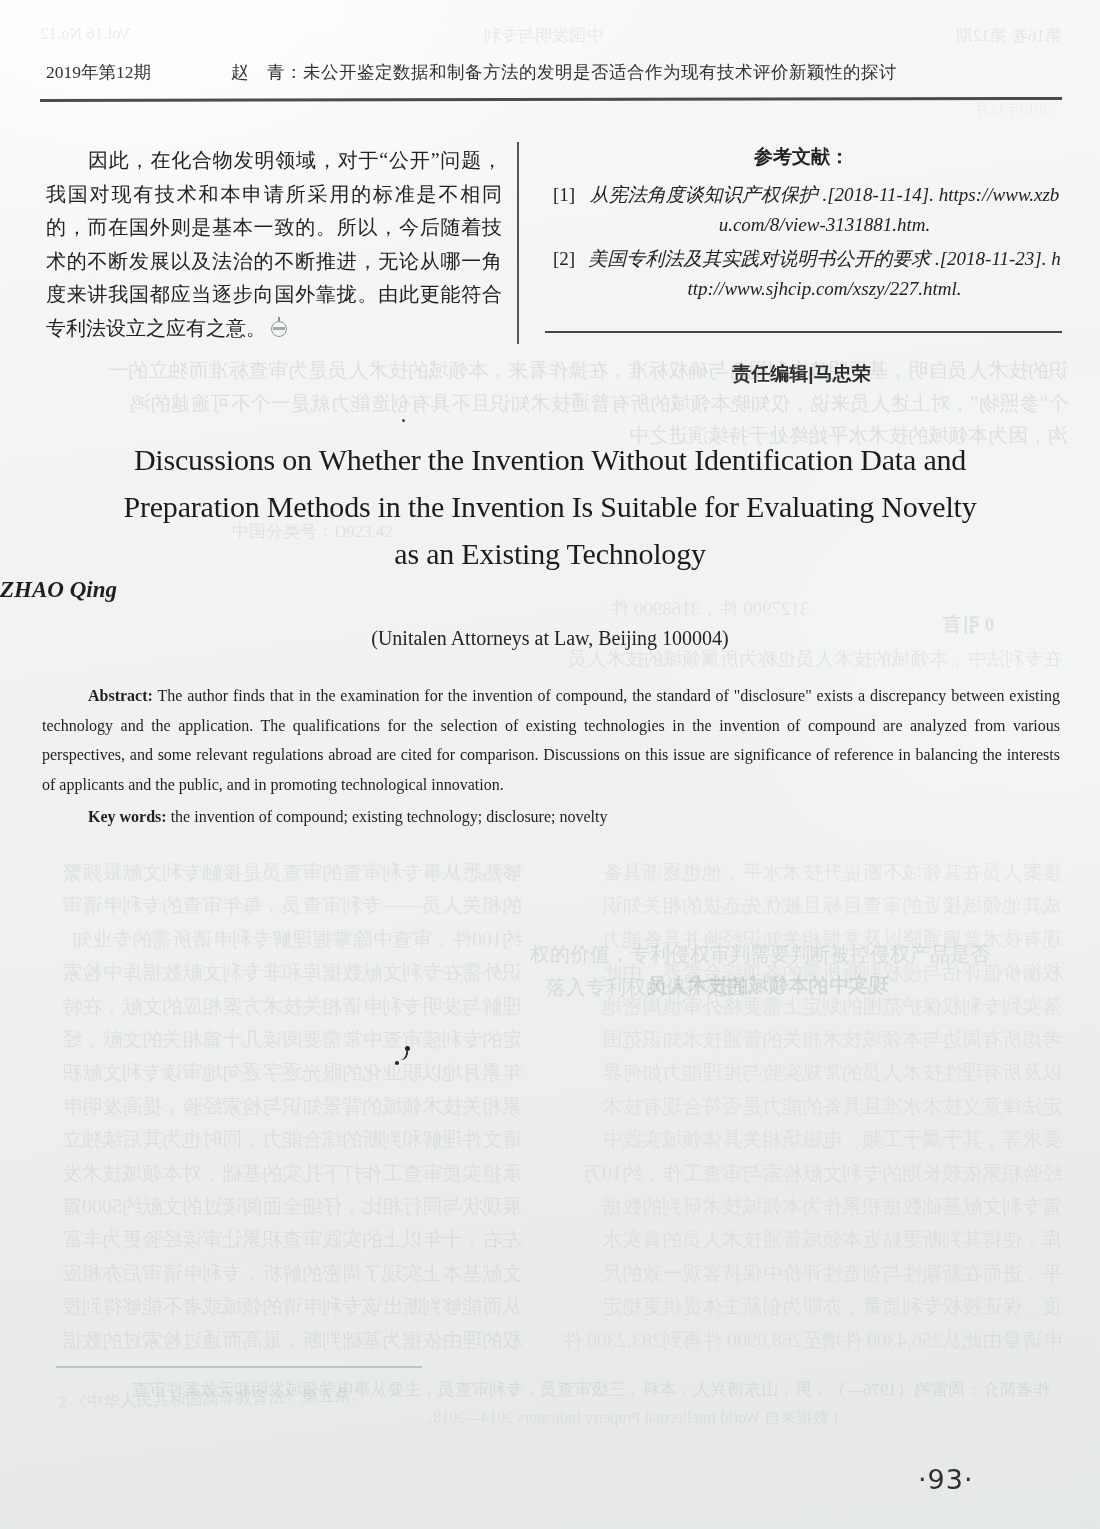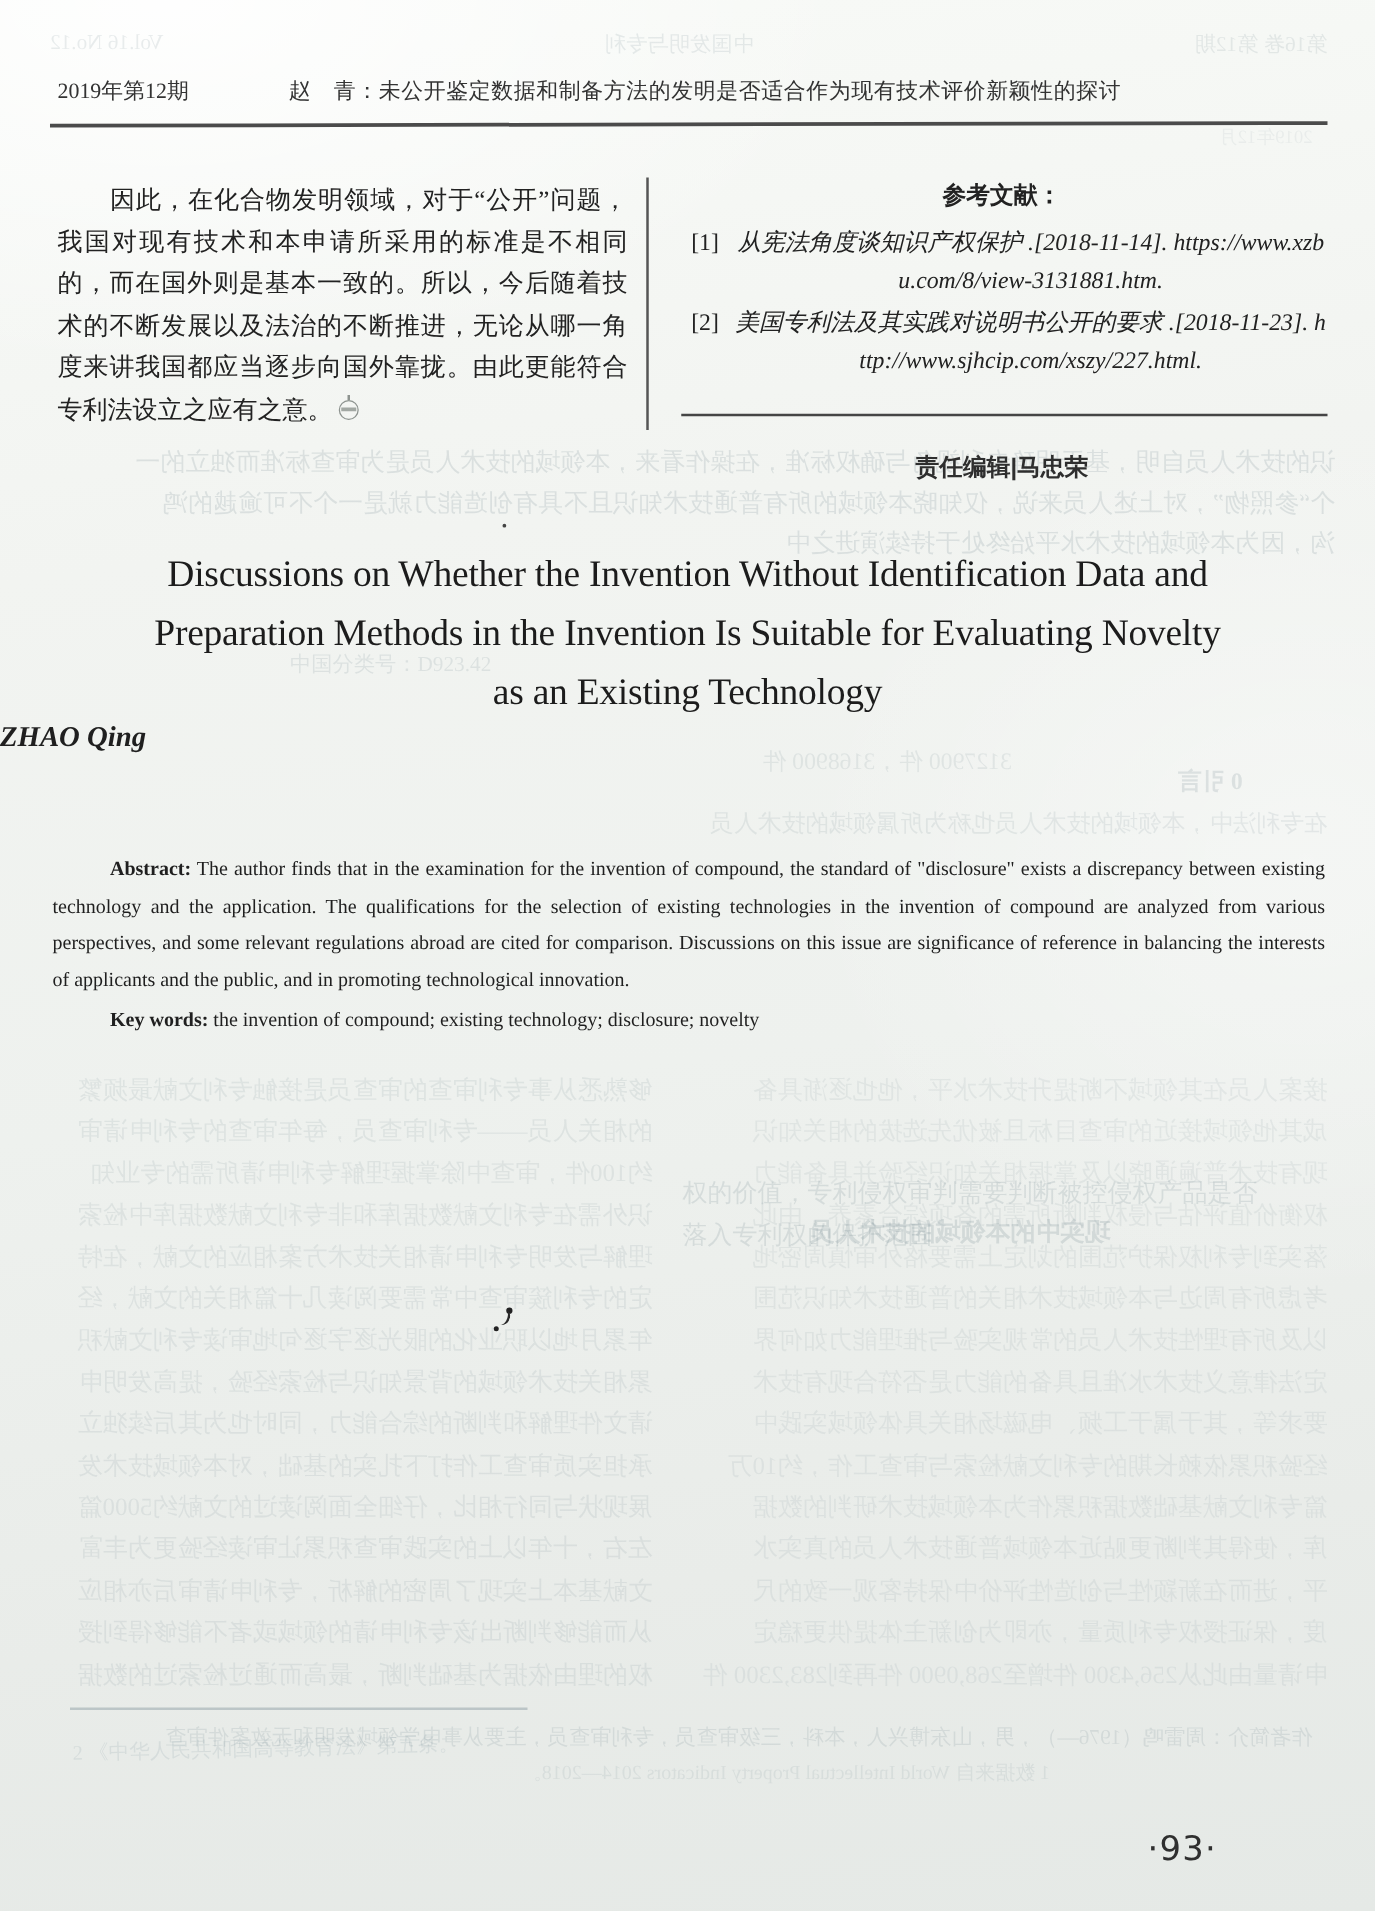--- a/index.html
+++ b/index.html
@@ -17,21 +17,21 @@
   .bt-line{white-space:nowrap;overflow:hidden;}
   .bt-journal{top:24px;left:40px;width:1022px;display:flex;justify-content:space-between;font-size:17px;opacity:.12;}
   .bt-date{top:100px;left:840px;width:210px;font-size:15px;opacity:.07;}
   .bt-mid{top:354px;left:34px;width:1034px;font-size:20px;line-height:32.5px;opacity:.15;}
   .bt-colL{top:856px;left:40px;width:482px;font-size:20px;line-height:33.4px;opacity:.10;}
   .bt-colR{top:856px;left:540px;width:522px;font-size:20px;line-height:33.4px;opacity:.085;}
   .bt-class{top:520px;left:232px;font-size:17px;opacity:.13;}
   .bt-numbers{top:596px;left:610px;font-size:19px;opacity:.11;}
   .bt-intro-h{top:612px;left:942px;font-size:19px;font-weight:bold;opacity:.15;}
   .bt-intro-line{top:646px;left:548px;width:514px;font-size:19px;opacity:.11;white-space:nowrap;}
-  .bt-val1{top:941px;left:546px;font-size:20px;opacity:.15;}
+  .bt-val1{top:941px;left:530px;font-size:20px;opacity:.15;}
   .bt-val2{top:974px;left:546px;font-size:20px;opacity:.15;}
   .bt-bold{top:972px;left:648px;font-size:20px;font-weight:bold;opacity:.17;}
   .fn-rule{position:absolute;top:1366px;left:56px;width:366px;height:1.5px;background:#8fa0a5;opacity:.5;}
   .bt-fn1{top:1378px;left:40px;width:1010px;font-size:17px;opacity:.13;white-space:nowrap;overflow:hidden;}
   .bt-fn2{top:1408px;left:200px;width:640px;font-size:16px;opacity:.10;white-space:nowrap;}
   .bt-fn-normal{top:1388px;left:58px;font-size:16.5px;opacity:.11;transform:rotate(-1.4deg);color:#4d6e7e;}
   
   .hdr{position:absolute;top:60px;left:46px;width:1016px;display:flex;align-items:baseline;font-size:17.5px;color:#333;}
   .hdr-title{margin-left:80px;letter-spacing:.5px;}
   .rule-top{position:absolute;top:98px;left:40px;width:1022px;height:2.5px;background:#4b4b4b;transform:rotate(-.12deg);}
@@ -157,20 +157,21 @@
   </div>
   <div class="rule-editor"></div>
   <div class="editor-line">责任编辑|马忠荣</div>
 
   <div class="title-en">
       <div>Discussions on Whether the Invention Without Identification Data and</div>
       <div>Preparation Methods in the Invention Is Suitable for Evaluating Novelty</div>
       <div>as an Existing Technology</div>
     </div>
   <div class="author">ZHAO Qing</div>
+  <div class="affil">(Unitalen Attorneys at Law, Beijing 100004)</div>
 
   <div class="abstract">
     <p><span class="blabel">Abstract:</span> <span>The author finds that in the examination for the invention of compound, the standard of "disclosure" exists a discrepancy between existing technology and the application. The qualifications for the selection of existing technologies in the invention of compound are analyzed from various perspectives, and some relevant regulations abroad are cited for comparison. Discussions on this issue are significance of reference in balancing the interests of applicants and the public, and in promoting technological innovation.</span></p>
     <p class="kw"><span class="blabel">Key words:</span> <span>the invention of compound; existing technology; disclosure; novelty</span></p>
   </div>
 
   <div class="pageno">·93·</div>
 
   <span class="speck s1"></span>
   <span class="speck s2"></span>

